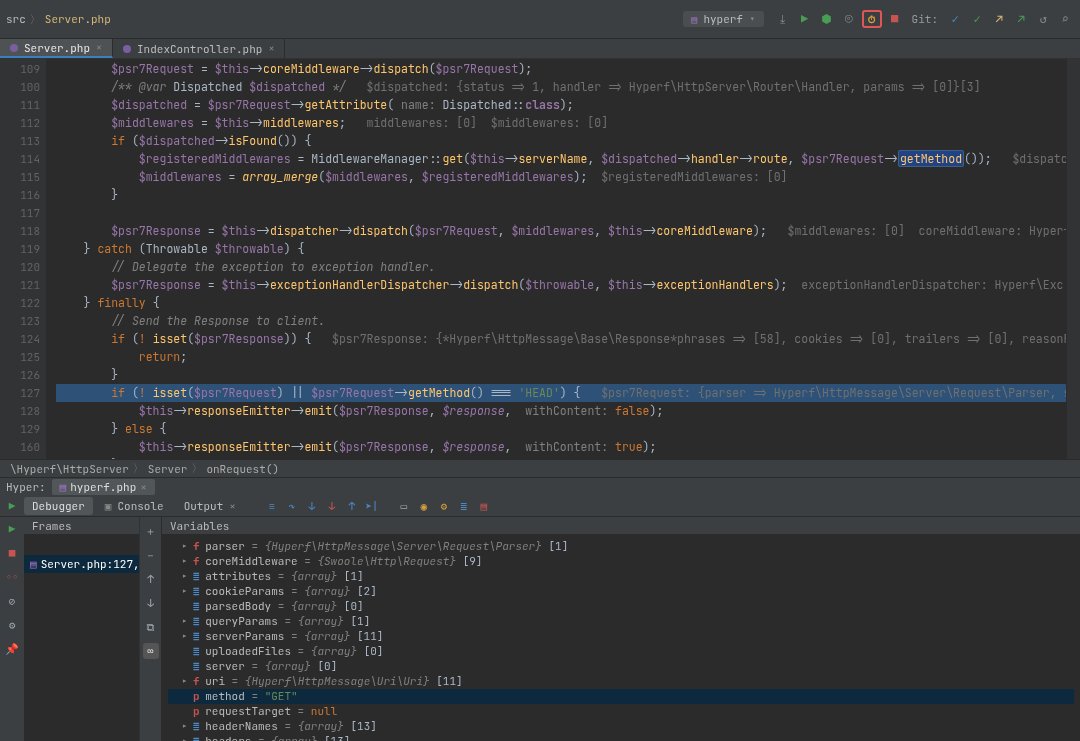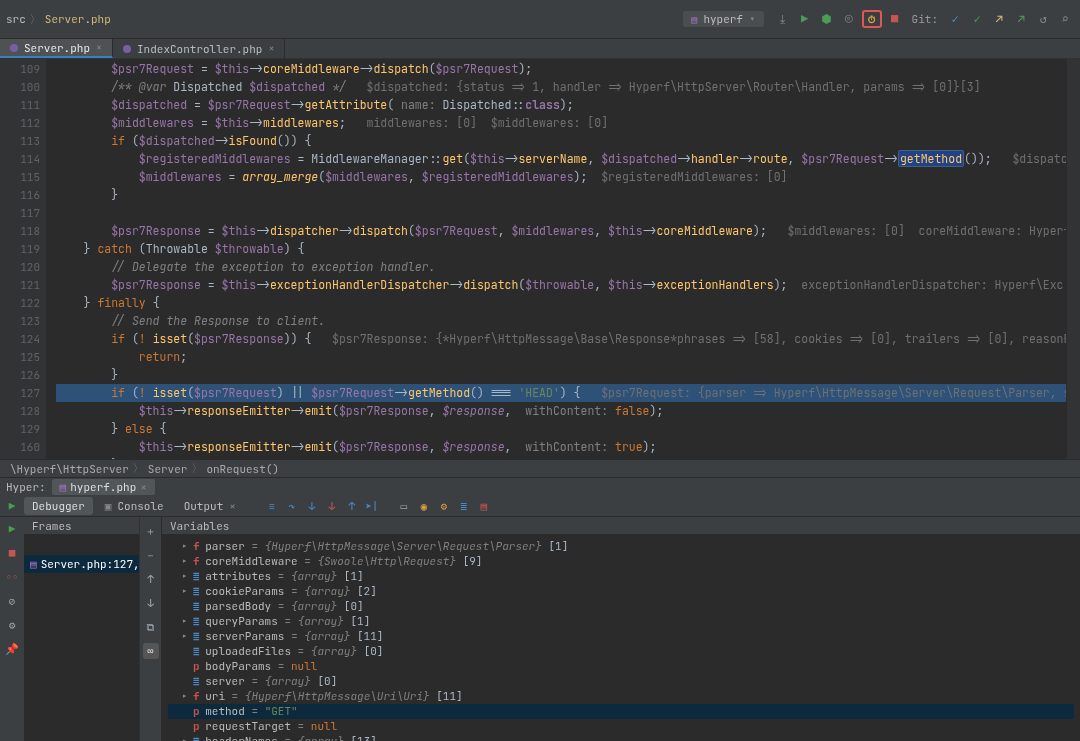--- a/index.html
+++ b/index.html
@@ -386,21 +386,20 @@
       <div class="panel-head">Variables</div>
       <div class="vars-tree" id="vars">
           <div class="vnode">  <span class="twist">▸</span><span class="badge ic-prop">f</span><span class="vname">parser</span><span class="vgray"> = </span><span class="vtype">{Hyperf\HttpMessage\Server\Request\Parser}</span><span> [1]</span></div>
           <div class="vnode">  <span class="twist">▸</span><span class="badge ic-prop">f</span><span class="vname">coreMiddleware</span><span class="vgray"> = </span><span class="vtype">{Swoole\Http\Request}</span><span> [9]</span></div>
           <div class="vnode">  <span class="twist">▸</span><span class="badge ic-arr">≣</span><span class="vname">attributes</span><span class="vgray"> = </span><span class="vtype">{array}</span><span> [1]</span></div>
           <div class="vnode">  <span class="twist">▸</span><span class="badge ic-arr">≣</span><span class="vname">cookieParams</span><span class="vgray"> = </span><span class="vtype">{array}</span><span> [2]</span></div>
           <div class="vnode">  <span class="twist"> </span><span class="badge ic-arr">≣</span><span class="vname">parsedBody</span><span class="vgray"> = </span><span class="vtype">{array}</span><span> [0]</span></div>
           <div class="vnode">  <span class="twist">▸</span><span class="badge ic-arr">≣</span><span class="vname">queryParams</span><span class="vgray"> = </span><span class="vtype">{array}</span><span> [1]</span></div>
           <div class="vnode">  <span class="twist">▸</span><span class="badge ic-arr">≣</span><span class="vname">serverParams</span><span class="vgray"> = </span><span class="vtype">{array}</span><span> [11]</span></div>
           <div class="vnode">  <span class="twist"> </span><span class="badge ic-arr">≣</span><span class="vname">uploadedFiles</span><span class="vgray"> = </span><span class="vtype">{array}</span><span> [0]</span></div>
-          <div class="vnode">  <span class="twist"> </span><span class="badge ic-prop">p</span><span class="vname">bodyParams</span><span class="vgray"> = </span><span class="vnull">null</span></div>
           <div class="vnode">  <span class="twist"> </span><span class="badge ic-arr">≣</span><span class="vname">server</span><span class="vgray"> = </span><span class="vtype">{array}</span><span> [0]</span></div>
           <div class="vnode">  <span class="twist">▸</span><span class="badge ic-prop">f</span><span class="vname">uri</span><span class="vgray"> = </span><span class="vtype">{Hyperf\HttpMessage\Uri\Uri}</span><span> [11]</span></div>
           <div class="vnode hl">  <span class="twist"> </span><span class="badge ic-prop">p</span><span class="vname">method</span><span class="vgray"> = </span><span class="vval">"GET"</span></div>
           <div class="vnode">  <span class="twist"> </span><span class="badge ic-prop">p</span><span class="vname">requestTarget</span><span class="vgray"> = </span><span class="vnull">null</span></div>
           <div class="vnode">  <span class="twist">▸</span><span class="badge ic-arr">≣</span><span class="vname">headerNames</span><span class="vgray"> = </span><span class="vtype">{array}</span><span> [13]</span></div>
           <div class="vnode">  <span class="twist">▸</span><span class="badge ic-arr">≣</span><span class="vname">headers</span><span class="vgray"> = </span><span class="vtype">{array}</span><span> [13]</span></div>
         </div>
     </div>
   </div>
 </div>

